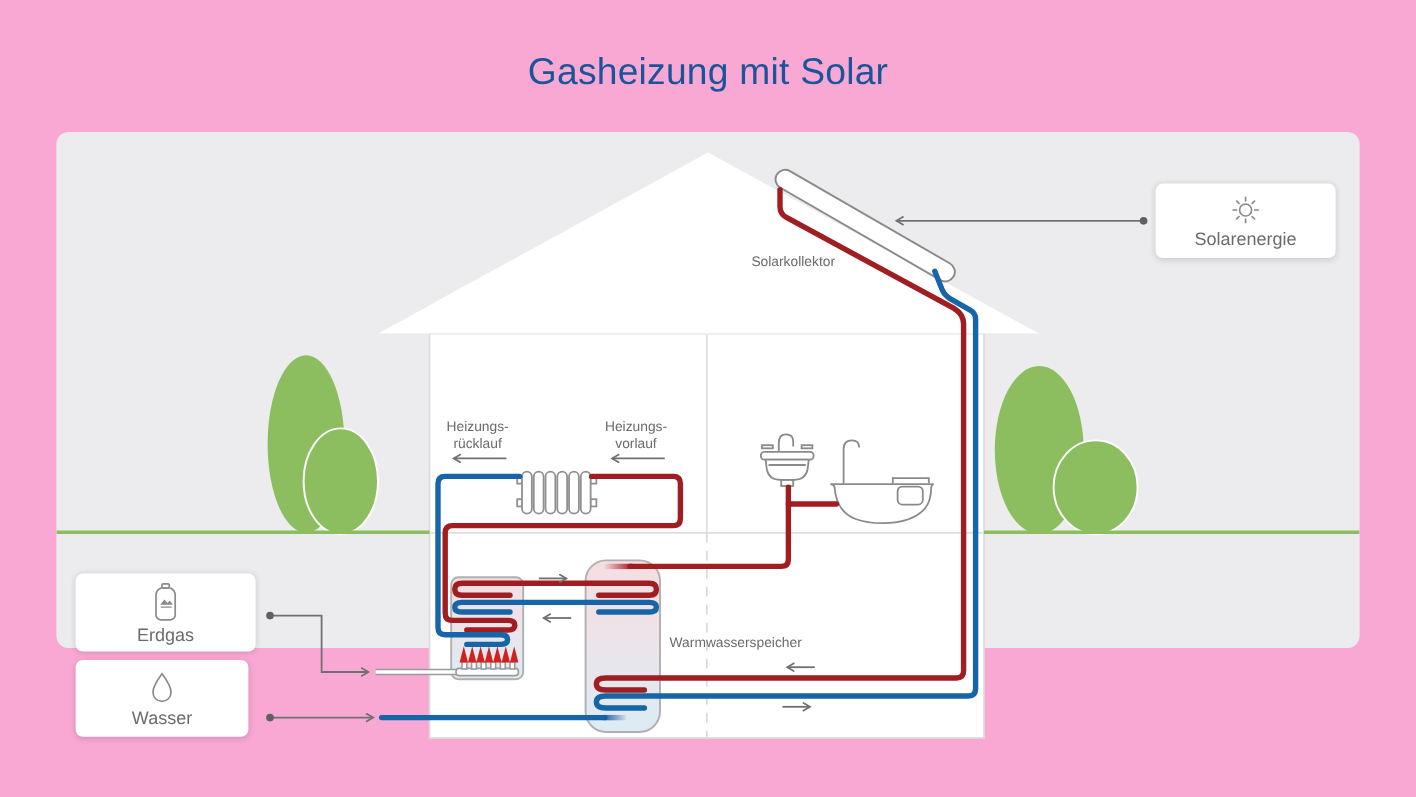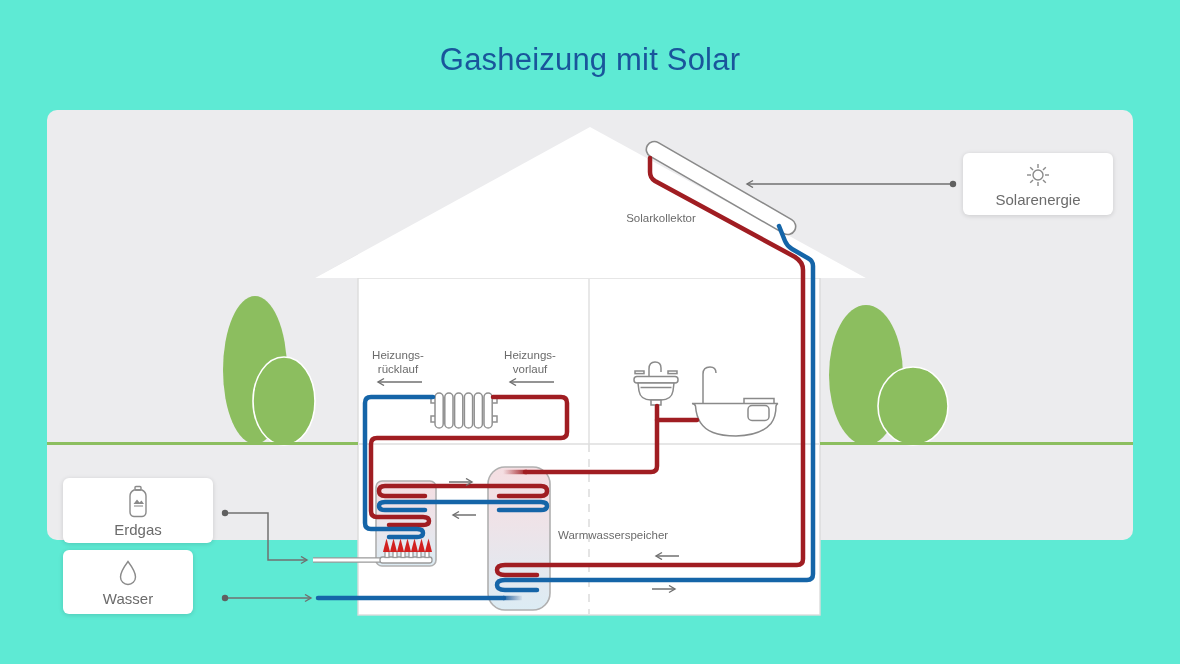--- a/index.html
+++ b/index.html
@@ -1,30 +1,30 @@
 <!DOCTYPE html>
 <html><head>
 <meta charset="utf-8">
 <style>
   html,body{margin:0;padding:0;background:#fff;}
-  .stage{position:relative;width:1180px;height:664px;background:#5eead4;overflow:hidden;
+  .stage{position:relative;width:1180px;height:664px;background:#f9a8d4;overflow:hidden;
          font-family:"Liberation Sans", sans-serif;}
   .title{position:absolute;left:0;top:42px;width:100%;text-align:center;
          font-size:31px;font-weight:400;color:#19559b;letter-spacing:.2px;}
   .panel{position:absolute;left:47px;top:110px;width:1086px;height:430px;
          background:#ececee;border-radius:10px;}
   .scene{position:absolute;left:0;top:0;width:1086px;height:535px;}
   .card{position:absolute;background:#ffffff;border-radius:6px;
         box-shadow:0 1px 5px rgba(0,0,0,.14);
         display:flex;flex-direction:column;align-items:center;justify-content:center;
         gap:3px;color:#6b6b6b;font-size:15px;}
   .card svg{display:block;}
   .card-solarenergie{left:963px;top:153px;width:150px;height:62px;}
   .card-erdgas{left:63px;top:478px;width:150px;height:65px;}
-  .card-wasser{left:63px;top:550px;width:130px;height:64px;}
+  .card-wasser{left:63px;top:550px;width:144px;height:64px;}
   .card-label{line-height:1;}
   text{font-family:"Liberation Sans", sans-serif;}
 </style>
 </head>
 <body>
 
 <div class="stage">
 
   <div class="title">Gasheizung mit Solar</div>
 

